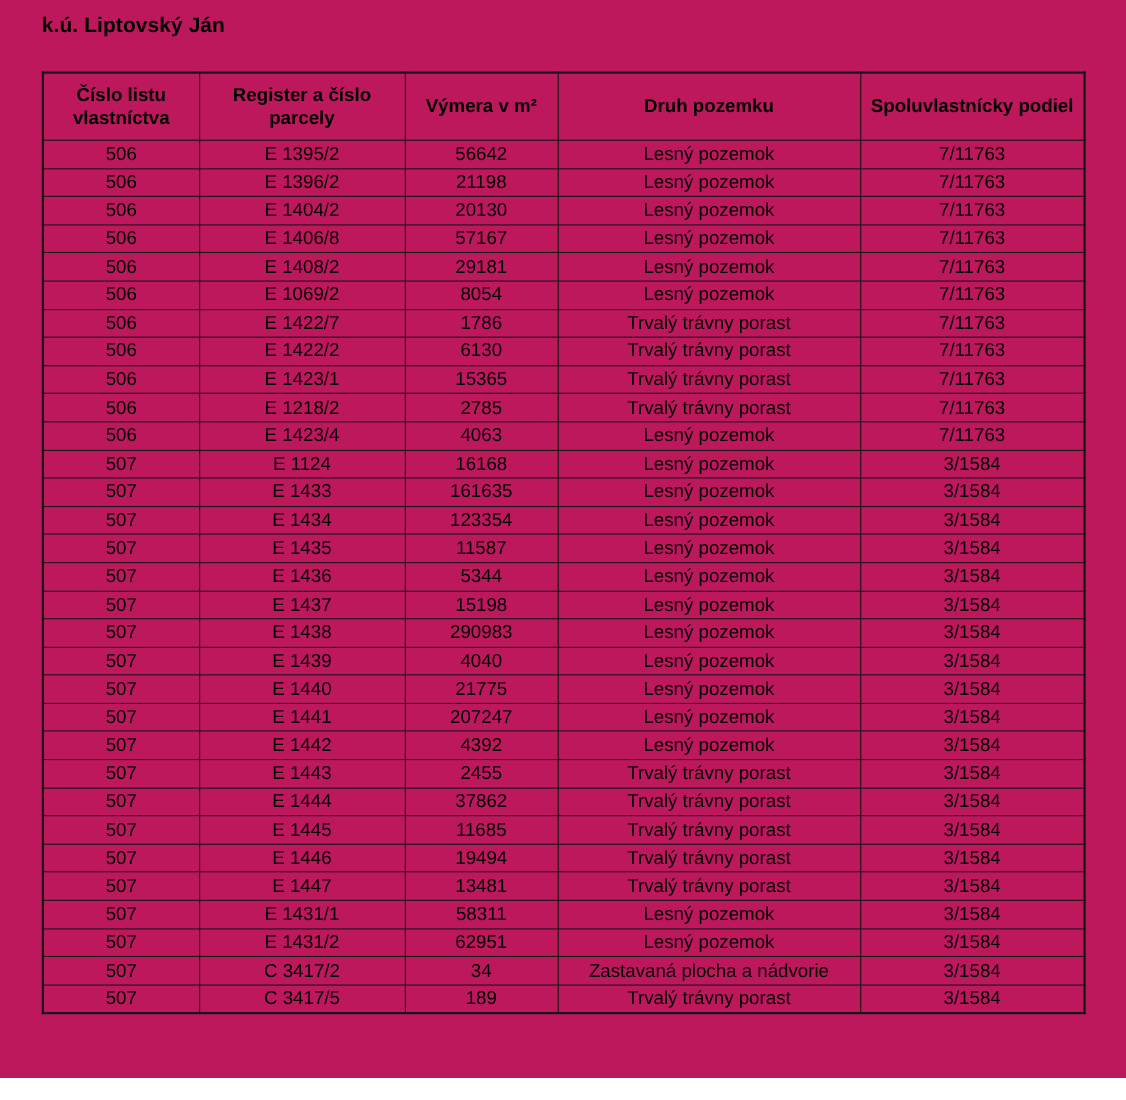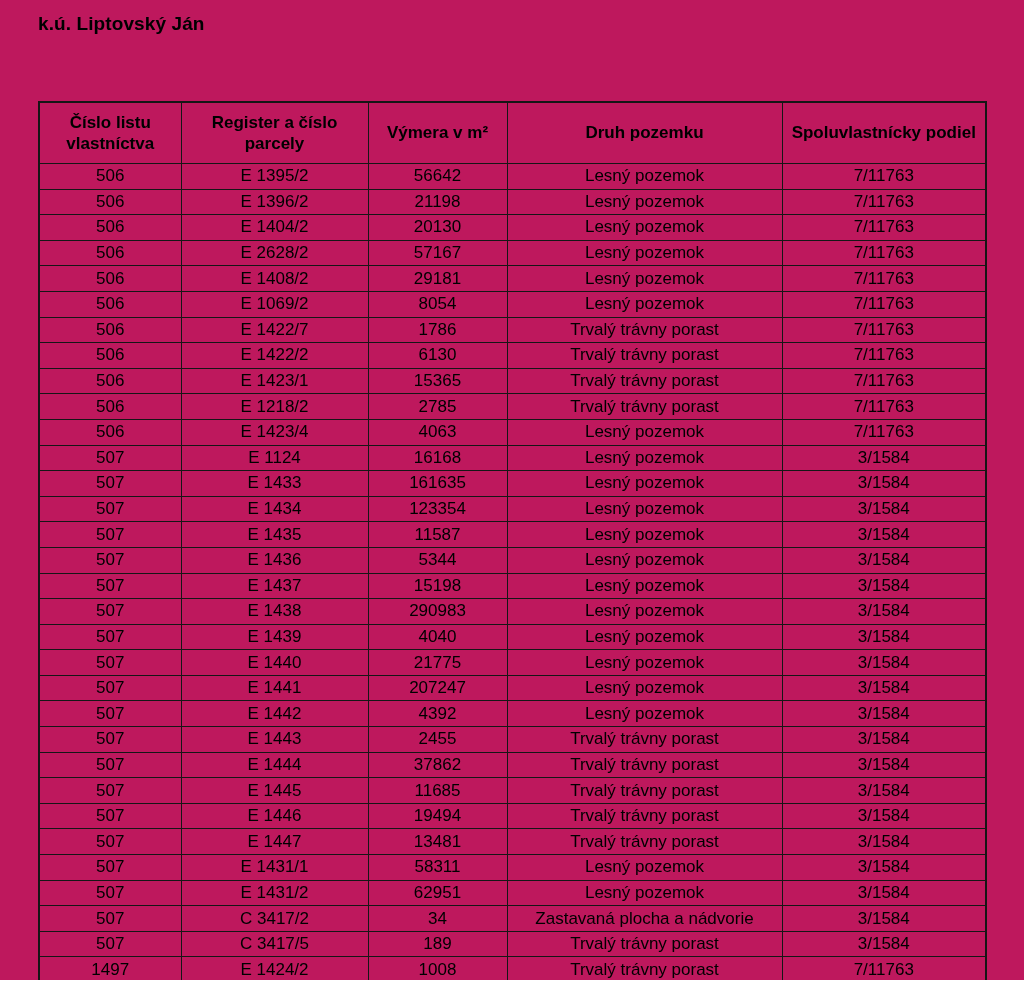--- a/index.html
+++ b/index.html
@@ -54,21 +54,20 @@
   table.parcel-table td {
     height: 24.6px;
     font-weight: normal;
   }
   table.parcel-table,
   table.parcel-table thead th {
     border-color: #161616;
   }
   table.parcel-table {
     border: 2px solid #161616;
-    margin-top: 36px;
   }
   col.c1 { width: 142px; }
   col.c2 { width: 187px; }
   col.c3 { width: 139px; }
   col.c4 { width: 275px; }
   col.c5 { width: 204px; }
 </style>
 </head>
 <body>
 
@@ -110,21 +109,21 @@
         </tr>
         <tr>
           <td>506</td>
           <td>E 1404/2</td>
           <td>20130</td>
           <td>Lesný pozemok</td>
           <td>7/11763</td>
         </tr>
         <tr>
           <td>506</td>
-          <td>E 2628/2</td>
+          <td>E 1406/8</td>
           <td>57167</td>
           <td>Lesný pozemok</td>
           <td>7/11763</td>
         </tr>
         <tr>
           <td>506</td>
           <td>E 1408/2</td>
           <td>29181</td>
           <td>Lesný pozemok</td>
           <td>7/11763</td>
@@ -304,23 +303,16 @@
           <td>Zastavaná plocha a nádvorie</td>
           <td>3/1584</td>
         </tr>
         <tr>
           <td>507</td>
           <td>C 3417/5</td>
           <td>189</td>
           <td>Trvalý trávny porast</td>
           <td>3/1584</td>
         </tr>
-        <tr>
-          <td>1497</td>
-          <td>E 1424/2</td>
-          <td>1008</td>
-          <td>Trvalý trávny porast</td>
-          <td>7/11763</td>
-        </tr>
       </tbody>
   </table>
 
 </div>
 
 </body></html>

